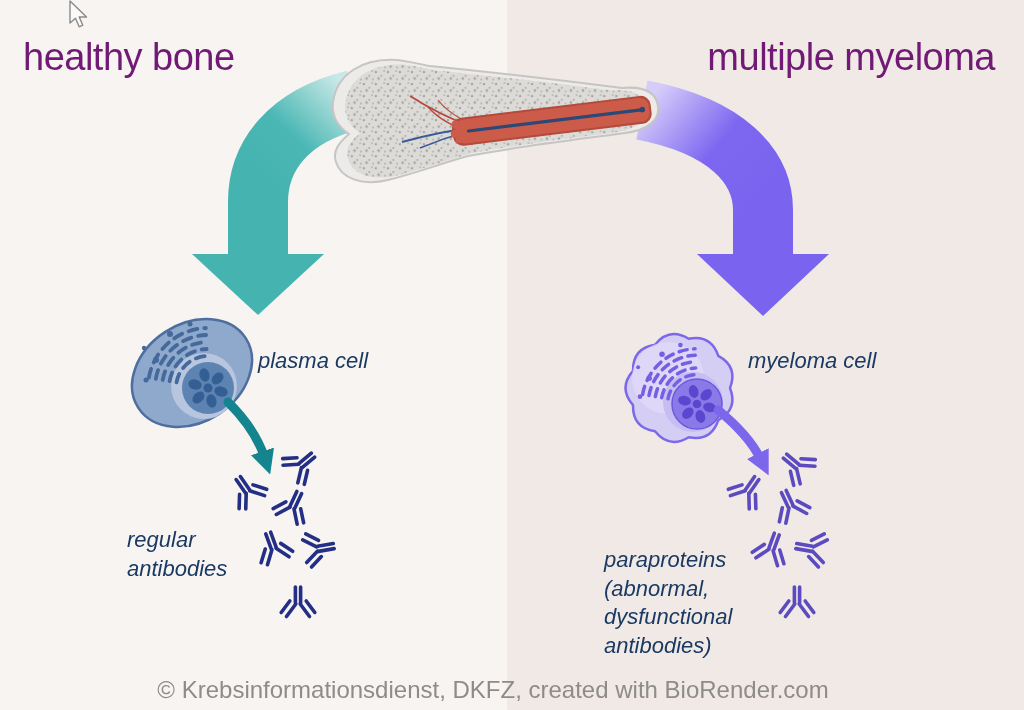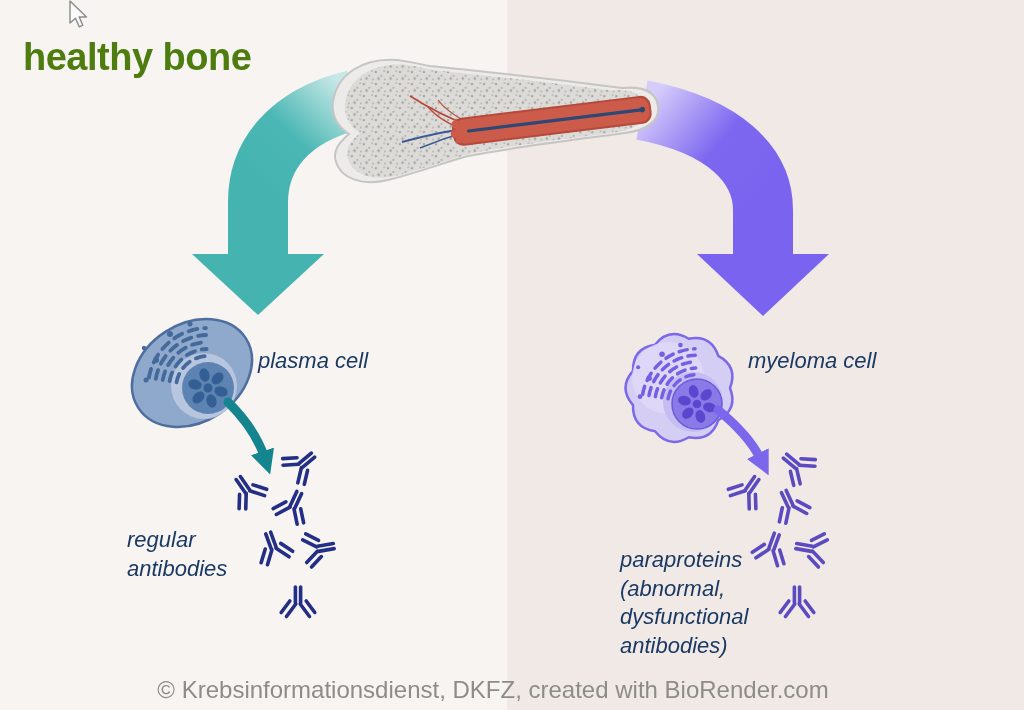--- a/index.html
+++ b/index.html
@@ -2,28 +2,28 @@
 <html><head>
 <meta charset="utf-8">
 <style>
   html,body{margin:0;padding:0;}
   body{width:1024px;height:710px;overflow:hidden;font-family:"Liberation Sans",sans-serif;}
   .stage{position:relative;width:1024px;height:710px;}
   .bg-half{position:absolute;top:0;height:710px;}
   .bg-left{left:0;width:507px;background:#f8f4f1;}
   .bg-right{left:507px;width:517px;background:#f0e9e5;}
   .art{position:absolute;left:0;top:0;}
-  .title{position:absolute;font-size:38px;font-weight:700;color:#4d7c0f;letter-spacing:-0.5px;white-space:nowrap;}
+  .title{position:absolute;font-size:38px;font-weight:400;color:#701a75;letter-spacing:-0.5px;white-space:nowrap;}
   .title-left{left:23px;top:36px;}
   .title-right{right:29px;top:36px;}
   .label{position:absolute;font-size:22px;font-weight:500;color:#1b3a63;white-space:pre-line;line-height:28.5px;font-style:italic;}
   .label-plasma{left:258px;top:347px;}
   .label-myeloma{left:748px;top:347px;}
   .label-regular{left:127px;top:526px;}
-  .label-para{left:620px;top:546px;}
+  .label-para{left:604px;top:546px;}
   .caption{position:absolute;left:493px;top:676px;transform:translateX(-50%);font-size:24px;color:#8d8c89;white-space:nowrap;}
   .cursor{position:absolute;left:64px;top:0;width:30px;height:32px;}
 </style>
 </head>
 <body>
 
 <div class="stage">
 
   <div class="bg-half bg-left"></div>
   <div class="bg-half bg-right"></div>
@@ -165,20 +165,21 @@
       <use href="#ab" transform="translate(798 467) rotate(-50)"></use>
       <use href="#ab" transform="translate(747 492) rotate(35)"></use>
       <use href="#ab" transform="translate(791 507) rotate(-25)"></use>
       <use href="#ab" transform="translate(771 550) rotate(20)"></use>
       <use href="#ab" transform="translate(813 549) rotate(-80)"></use>
       <use href="#ab" transform="translate(797 604) rotate(0)"></use>
     </g>
   </svg>
 
   <div class="title title-left">healthy bone</div>
+  <div class="title title-right">multiple myeloma</div>
 
   <div class="label label-plasma">plasma cell</div>
   <div class="label label-myeloma">myeloma cell</div>
   <div class="label label-regular">regular
 antibodies</div>
   <div class="label label-para">paraproteins
 (abnormal,
 dysfunctional
 antibodies)</div>
 

